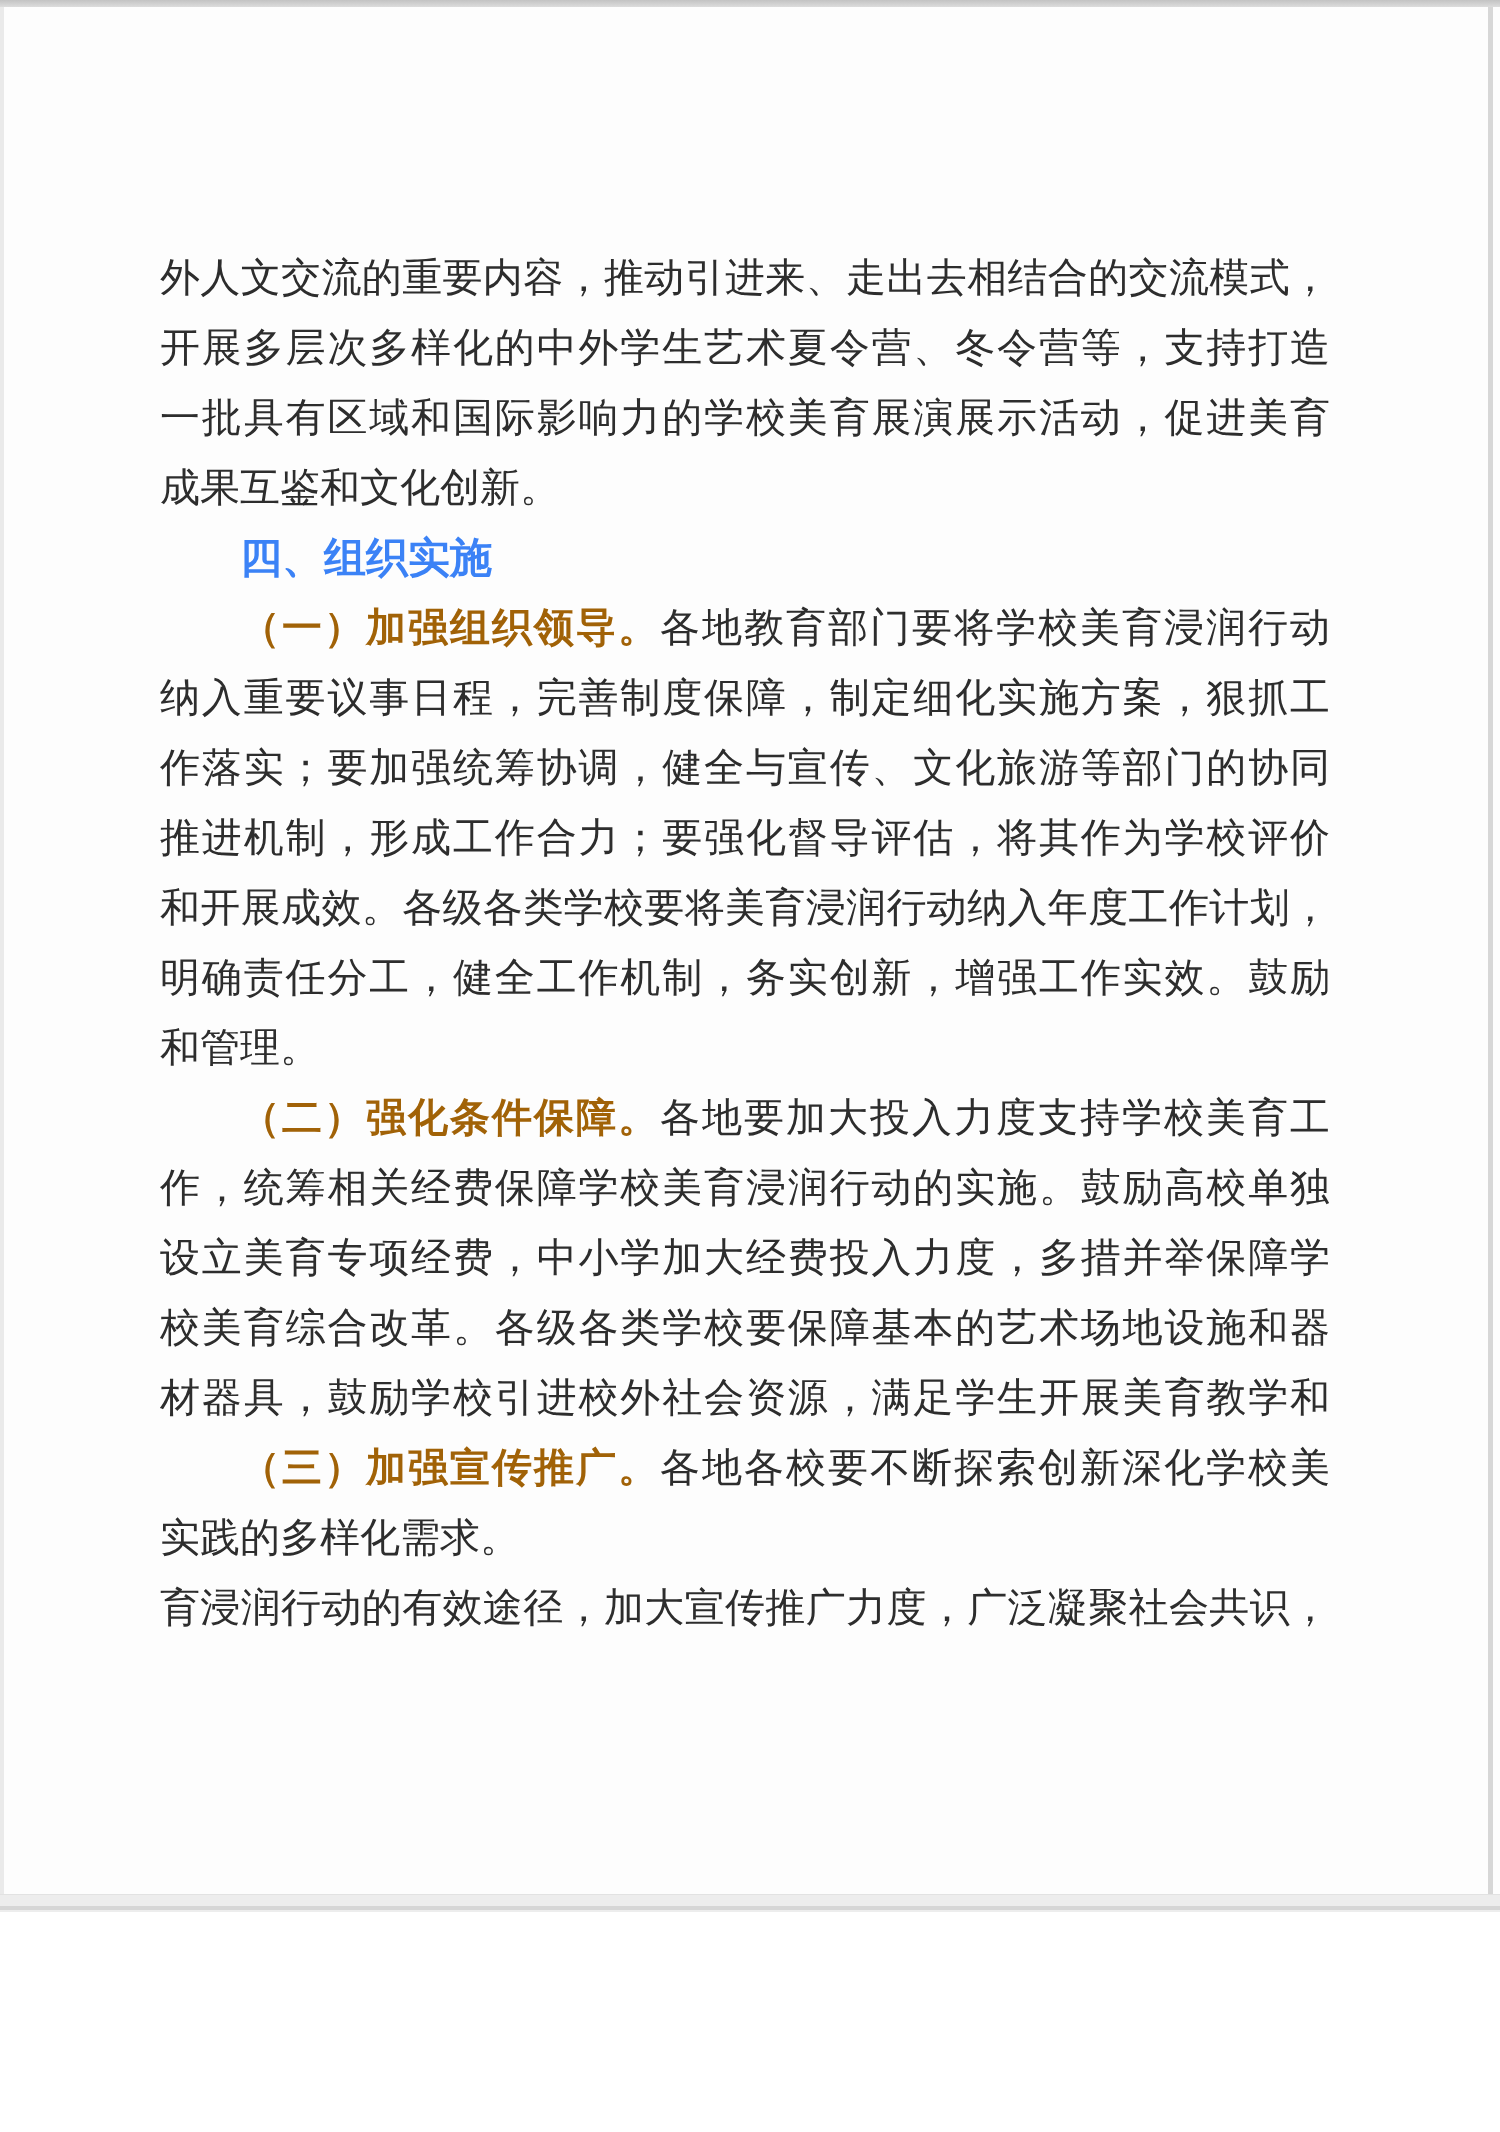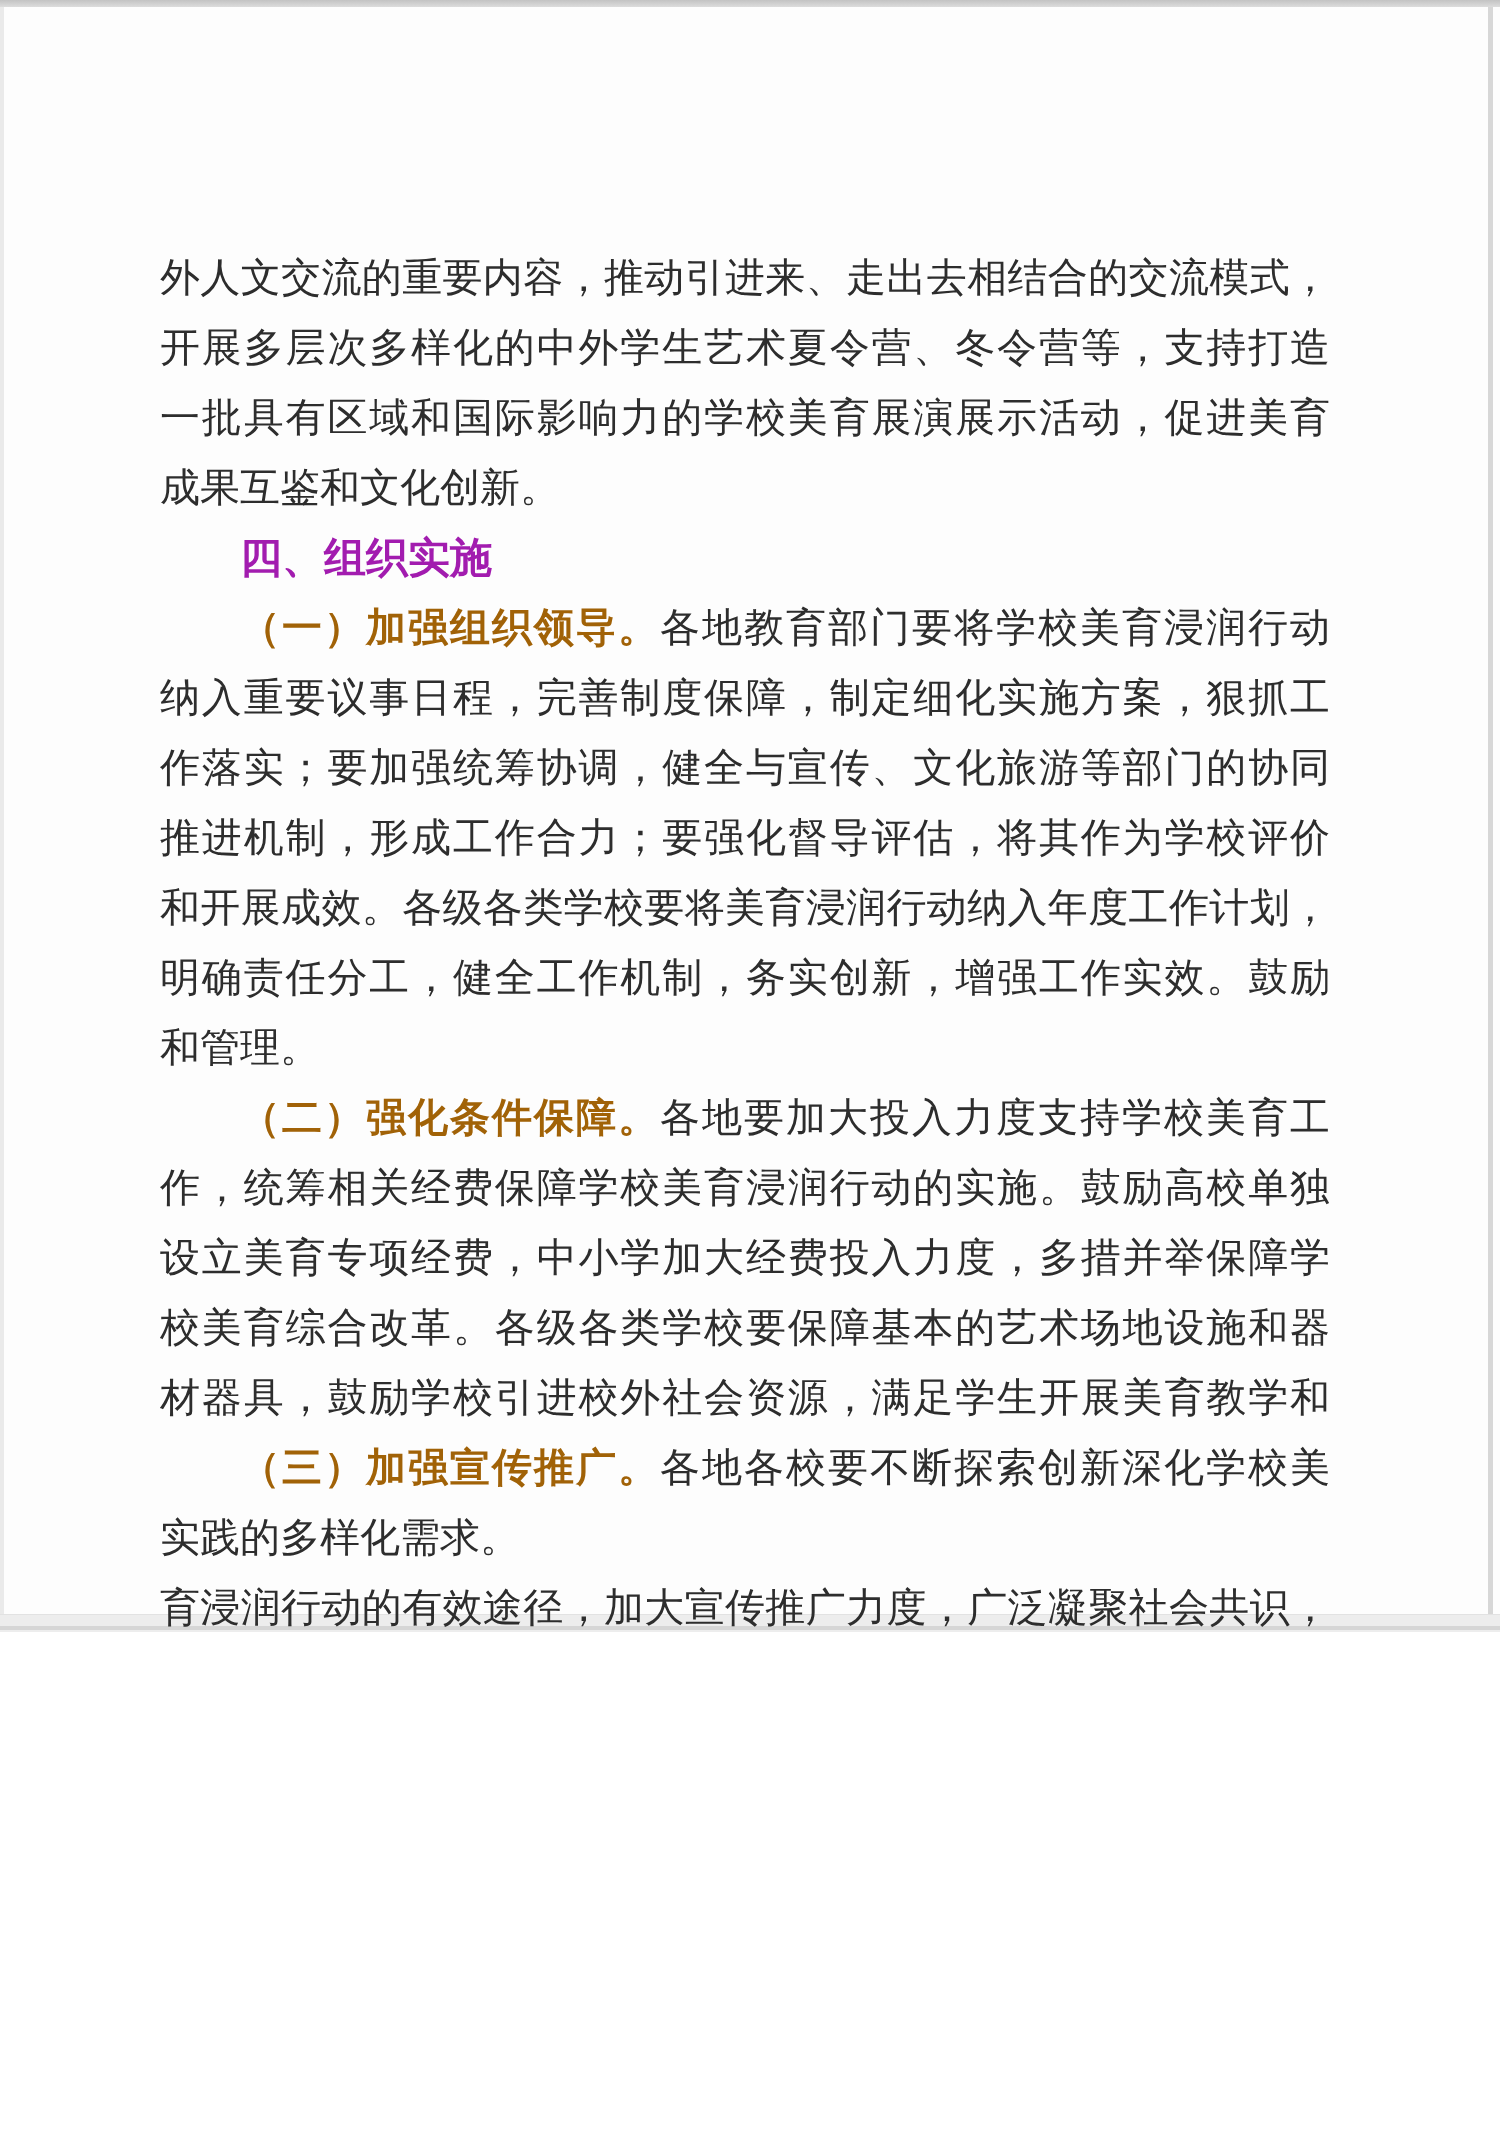--- a/index.html
+++ b/index.html
@@ -1,19 +1,19 @@
 <!DOCTYPE html>
 <html><head>
 <meta charset="utf-8">
 <style>
   html, body { margin: 0; padding: 0; background: #ffffff; }
   .canvas {
     position: relative;
     width: 1500px;
-    height: 1632px;
+    height: 1912px;
     background: #fdfdfd;
     overflow: hidden;
     font-family: "Liberation Serif", "DejaVu Serif", serif;
     color: #2d2d2d;
   }
   
   .edge-top    { position: absolute; top: 0; left: 0; right: 0; height: 7px;
                  background: linear-gradient(#c3c3c3, #dcdcdc); }
   .edge-right  { position: absolute; top: 7px; bottom: 18px; right: 7px; width: 5px;
                  background: #d7d7d7; }
@@ -40,21 +40,21 @@
     text-align: left;
   }
   
   .j { text-align: justify; }
   .j::after { content: ""; display: inline-block; width: 100%; height: 0; }
   .ind { padding-left: 80px; }
   .heading {
     font-family: "Liberation Sans", "DejaVu Sans", sans-serif;
     font-weight: bold;
     font-size: 42px;
-    color: #a21caf;
+    color: #3b82f6;
   }
   .lead { font-weight: bold; color: #a16207; }
   .pageno {
     position: absolute;
     top: 1916px;
     left: 0;
     width: 100%;
     text-align: center;
     font-size: 37px;
     font-weight: bold;

